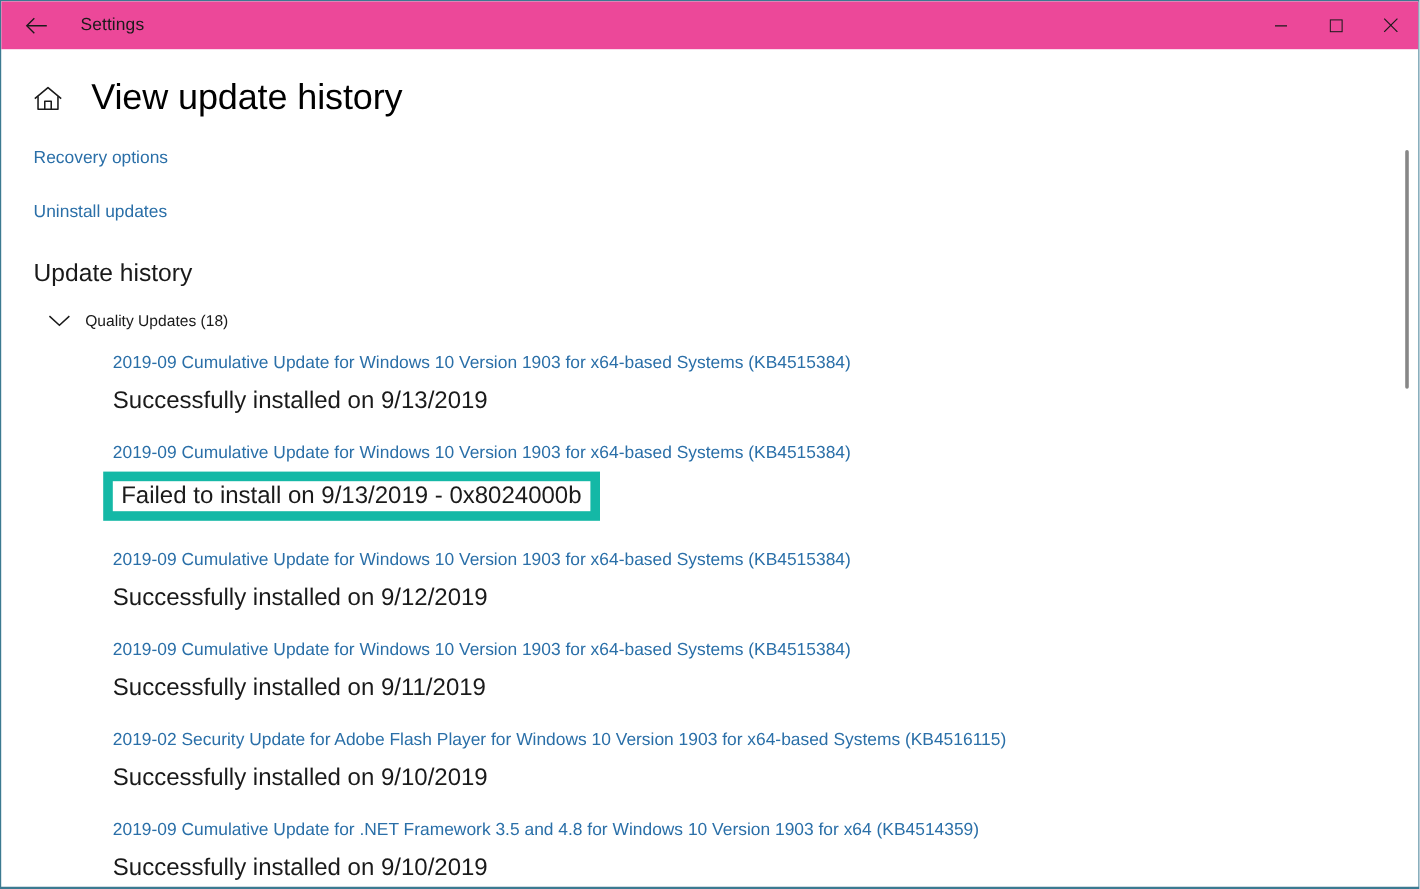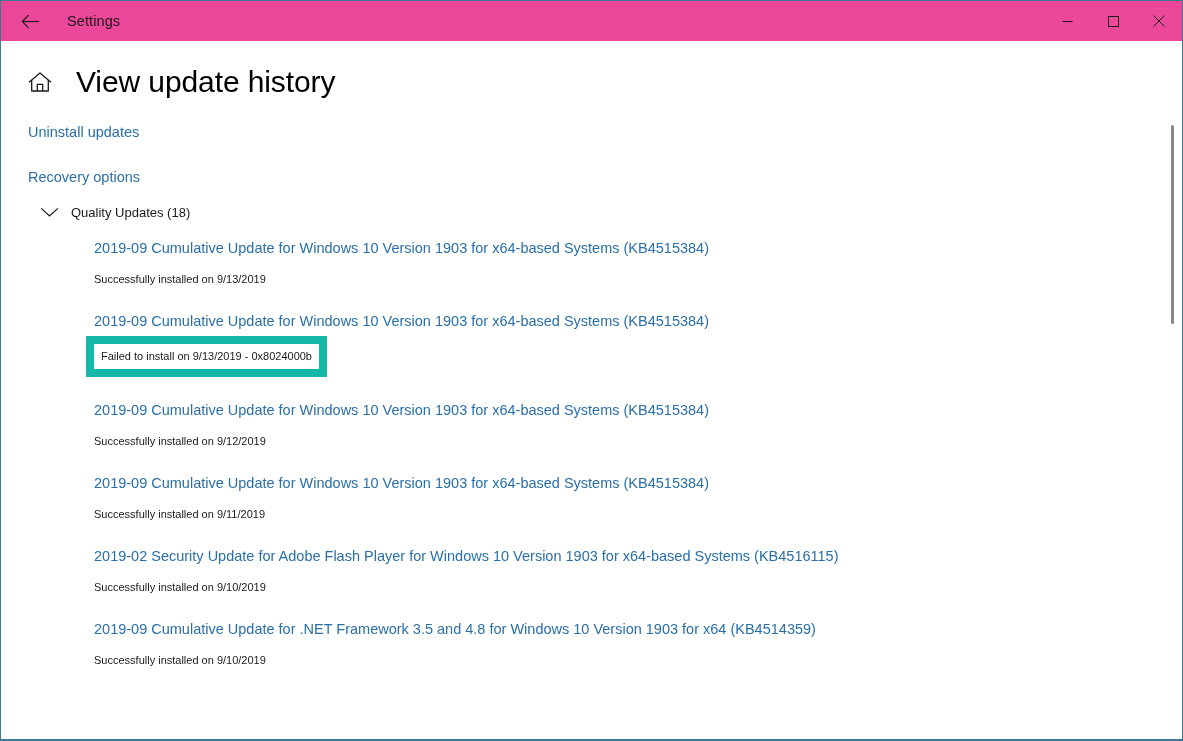--- a/index.html
+++ b/index.html
@@ -154,21 +154,21 @@
   .update-item { margin-bottom: 24px; }
   .update-title {
     color: #2a6fa8;
     font-size: 14.5px;
     cursor: pointer;
     display: inline-block;
     line-height: 18px;
   }
   .update-status {
     margin-top: 13px;
-    font-size: 11px;
+    font-size: 20px;
     color: #1a1a1a;
     line-height: 18px;
     display: inline-block;
   }
   .update-status.highlighted {
     border: 8px solid #14b8a6;
     margin-left: -8px;
     padding: 3px 7px 4px 7px;
     margin-top: 6px;
   }
@@ -234,24 +234,25 @@
         <svg width="26" height="24" viewBox="0 0 26 24" fill="none" stroke="#1a1a1a" stroke-width="1.3" stroke-linejoin="round">
           <path d="M2 12.2 L13 3 L24 12.2"></path>
           <path d="M4.7 10.2 V21 H21.3 V10.2"></path>
           <path d="M10.3 21 V14.4 H15.7 V21"></path>
         </svg>
       </div>
       <h1 id="page-title">View update history</h1>
     </div>
 
     <div id="quick-links">
+      <a class="link">Recovery options</a>
       <a class="link">Uninstall updates</a>
-      <a class="link">Recovery options</a>
-    </div>
-
+    </div>
+
+    <h2 id="section-title">Update history</h2>
 
     <div id="group-header">
       <span id="chevron-icon">
         <svg width="19" height="12" viewBox="0 0 19 12" fill="none" stroke="#1a1a1a" stroke-width="1.25">
           <path d="M1.2 2.4 L9.5 10 L17.8 2.4"></path>
         </svg>
       </span>
       <span id="group-label">Quality Updates (18)</span>
     </div>
 

